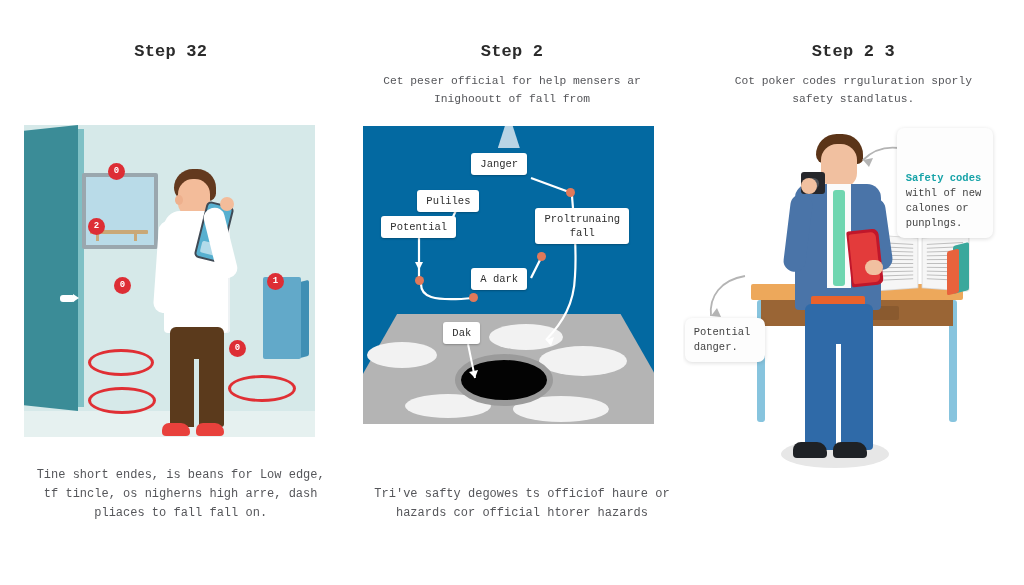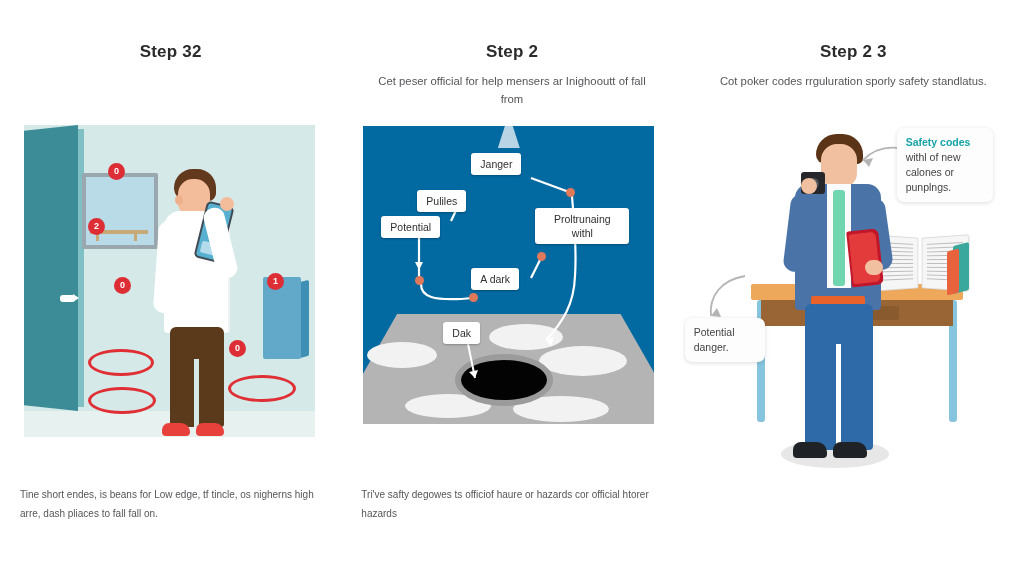--- a/index.html
+++ b/index.html
@@ -23,20 +23,21 @@
     height: 585px;
     display: flex;
     background: #ffffff;
   }
 
   .panel {
     position: relative;
     width: 341.33px;
     height: 565px;
     flex: 0 0 341.33px;
+    font-family: Liberation Mono, monospace;
   }
 
   
   .step-title {
     position: absolute;
     left: 0;
     top: 42px;
     width: 100%;
     text-align: center;
     font-size: 17px;
@@ -49,25 +50,25 @@
     left: 30px;
     top: 72px;
     width: calc(100% - 60px);
     text-align: center;
     font-size: 11.3px;
     line-height: 18px;
     color: #55565a;
   }
   .step-caption {
     position: absolute;
-    left: 20px;
+    left: 32px;
     bottom: 42px;
     width: calc(100% - 44px);
-    text-align: left;
-    font-size: 10px;
+    text-align: center;
+    font-size: 12px;
     line-height: 19px;
     color: #55565a;
   }
 
   
   .scene1 {
     position: absolute;
     left: 24px;
     top: 125px;
     width: 291px;
@@ -339,20 +340,21 @@
     padding: 7px 9px;
     font-size: 10.5px;
     line-height: 15px;
     color: #444;
     box-shadow: 0 1px 4px rgba(0,0,0,.14);
   }
   .callout .hl {
     color: #17a3a8;
     font-weight: bold;
     display: block;
+    margin-top: 36px;
   }
 
   .desk-top {
     position: absolute;
     left: 68px; top: 166px;
     width: 212px; height: 16px;
     background: #eda85b;
     border-radius: 2px;
   }
   .desk-apron {
@@ -631,21 +633,21 @@
       </svg>
 
       <div class="node-dot" style="left:203px; top:62px"></div>
       <div class="node-dot" style="left:52px; top:150px"></div>
       <div class="node-dot" style="left:106px; top:167px"></div>
       <div class="node-dot" style="left:174px; top:126px"></div>
 
       <div class="node-label" style="left:108px; top:27px">Janger</div>
       <div class="node-label" style="left:54px; top:64px">Puliles</div>
       <div class="node-label" style="left:18px; top:90px">Potential</div>
-      <div class="node-label" style="left:172px; top:82px; white-space:normal; width:76px">Proltrunaing withl</div>
+      <div class="node-label" style="left:172px; top:82px; white-space:normal; width:76px">Proltrunaing fall</div>
       <div class="node-label" style="left:108px; top:142px">A dark</div>
       <div class="node-label" style="left:80px; top:196px">Dak</div>
     </div>
 
     <div class="step-caption">Tri've safty degowes ts officiof haure or hazards cor official htorer hazards</div>
   </div>
 
   <div class="panel">
     <div class="step-title">Step 2 3</div>
     <div class="step-desc">Cot poker codes rrguluration sporly safety standlatus.</div>

